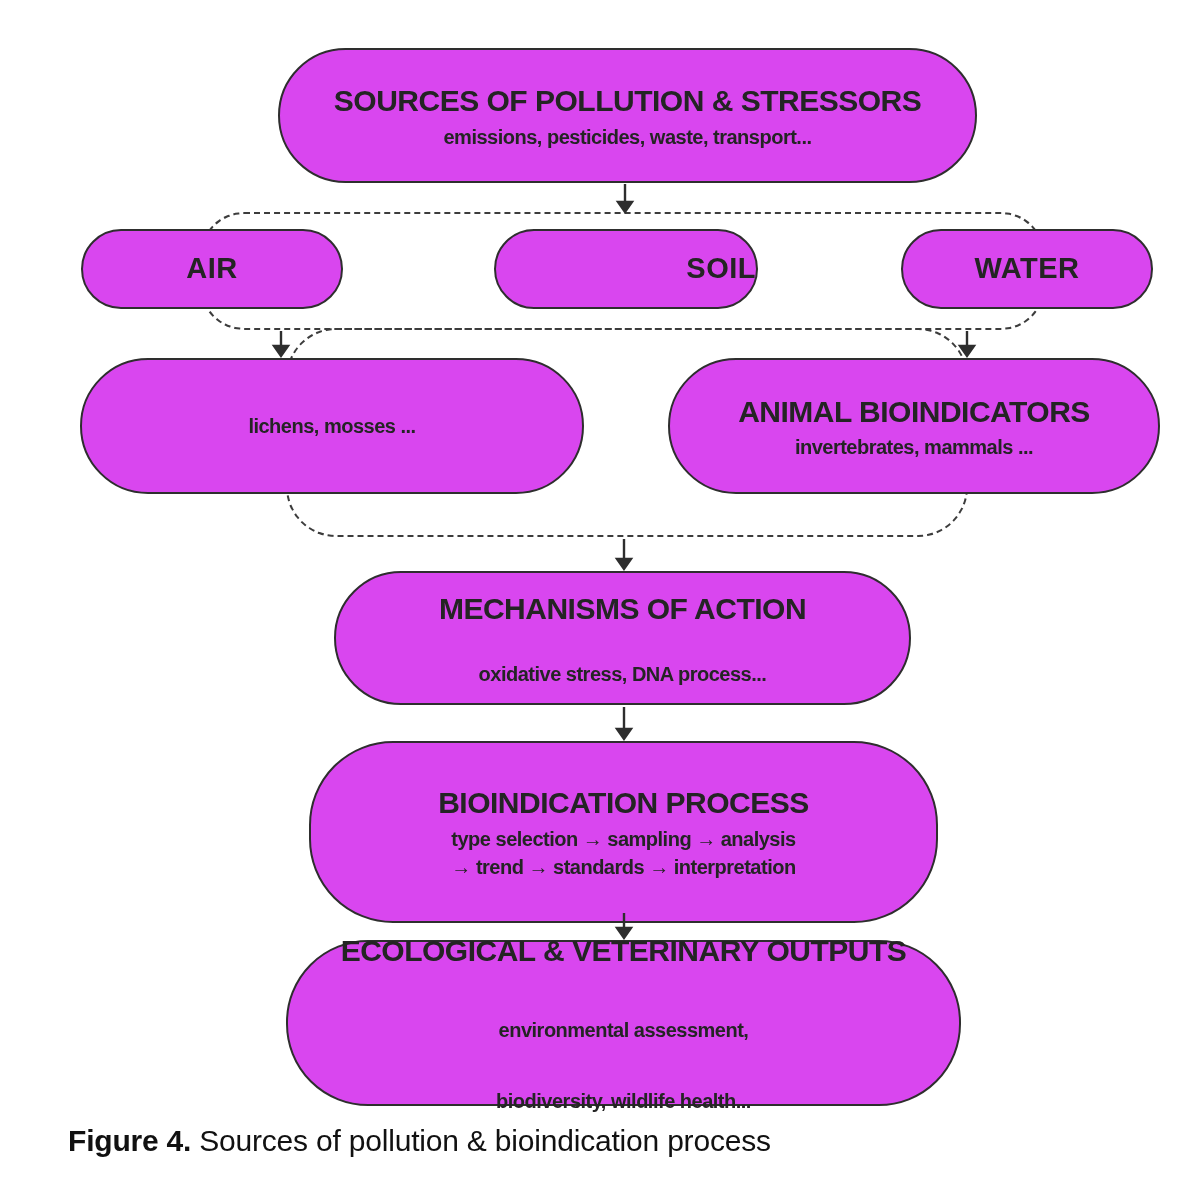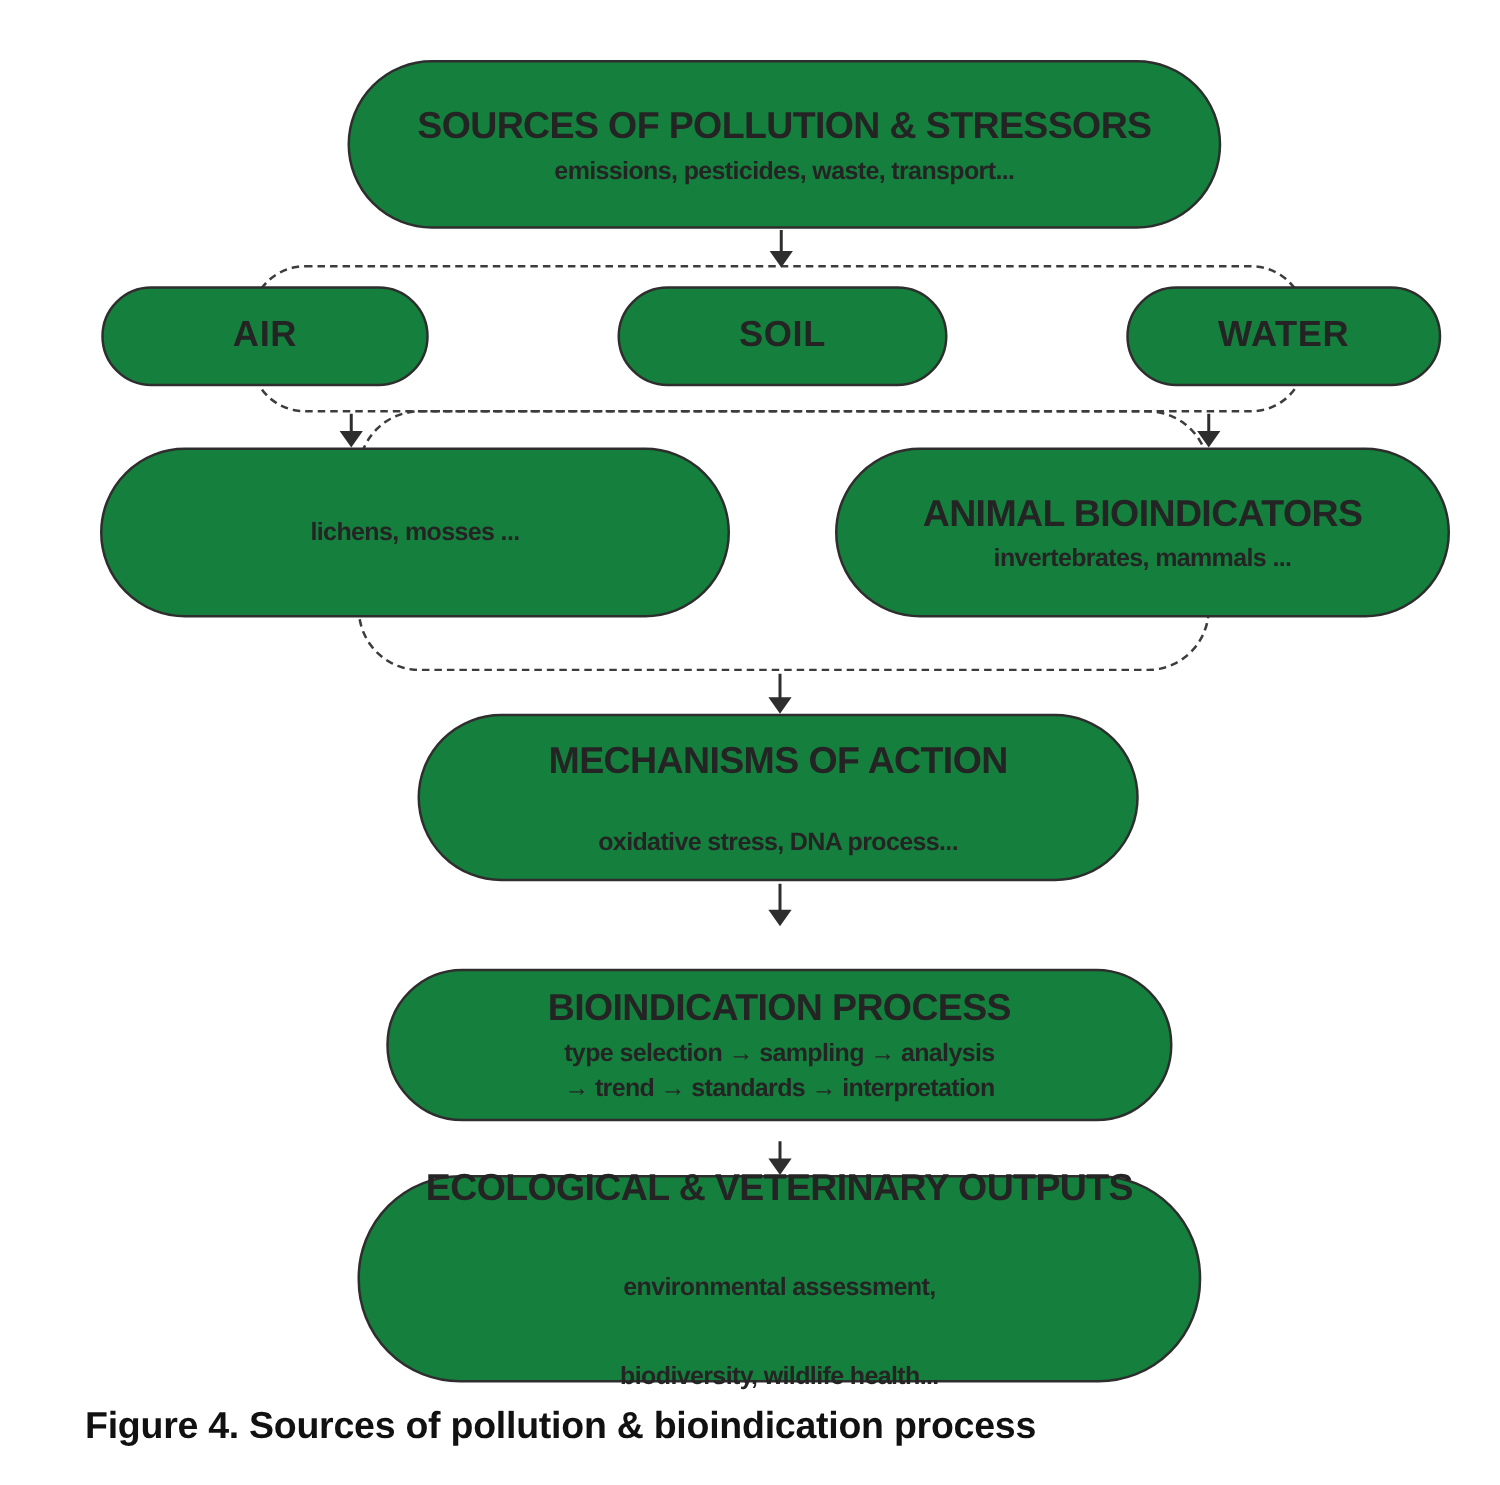--- a/index.html
+++ b/index.html
@@ -7,21 +7,21 @@
     position: relative;
     width: 1200px;
     height: 1188px;
     background: #ffffff;
     font-family: "Liberation Sans", "DejaVu Sans", sans-serif;
     color: #242424;
     overflow: hidden;
   }
   .node {
     position: absolute;
-    background: #15803d;
+    background: #d946ef;
     border: 2.5px solid #2e2e2e;
     display: flex;
     flex-direction: column;
     align-items: center;
     justify-content: center;
     text-align: center;
     z-index: 2;
     box-sizing: border-box;
     line-height: 1.42;
   }
@@ -47,47 +47,47 @@
     border: 2px dashed #3c3c3c;
     z-index: 1;
     box-sizing: border-box;
     background: transparent;
   }
   #env-group   { left: 200px; top: 212px; width: 845px; height: 118px; border-radius: 44px; }
   #bio-group   { left: 286px; top: 328px; width: 682px; height: 209px; border-radius: 50px; }
 
   #node-sources    { left: 278px; top:  48px; width: 699px; height: 135px; border-radius: 68px; }
   #node-air        { left:  81px; top: 229px; width: 262px; height:  80px; border-radius: 40px; text-align: right; }
-  #node-soil       { left: 494px; top: 229px; width: 264px; height:  80px; border-radius: 40px; }
+  #node-soil       { left: 494px; top: 229px; width: 264px; height:  80px; border-radius: 40px; align-items: flex-end; }
   #node-water      { left: 901px; top: 229px; width: 252px; height:  80px; border-radius: 40px; }
   #node-plant      { left:  80px; top: 358px; width: 504px; height: 136px; border-radius: 68px; }
   #node-animal     { left: 668px; top: 358px; width: 492px; height: 136px; border-radius: 68px; }
   #node-mechanisms { left: 334px; top: 571px; width: 577px; height: 134px; border-radius: 67px; gap: 29px; }
-  #node-process    { left: 309px; top: 775px; width: 629px; height: 122px; border-radius: 84px; }
+  #node-process    { left: 309px; top: 741px; width: 629px; height: 182px; border-radius: 84px; }
   #node-outputs    { left: 286px; top: 940px; width: 675px; height: 166px; border-radius: 82px; gap: 43px; }
 
   .arrows-overlay {
     position: absolute;
     left: 0; top: 0;
     width: 1200px; height: 1188px;
     z-index: 3;
     pointer-events: none;
   }
   .caption {
     position: absolute;
     left: 68px;
     top: 1124px;
     font-size: 30px;
     letter-spacing: -0.2px;
     color: #111111;
     z-index: 2;
     white-space: nowrap;
   }
   .caption .cap-label { font-weight: 700; }
-  .caption .cap-text  { font-weight: 700; margin-left: 8px; }
+  .caption .cap-text  { font-weight: 400; margin-left: 8px; }
 </style>
 </head>
 <body>
 
 <div class="canvas">
 
   <div class="dashed-group" id="env-group"></div>
   <div class="dashed-group" id="bio-group"></div>
 
   <div class="node" id="node-sources">

